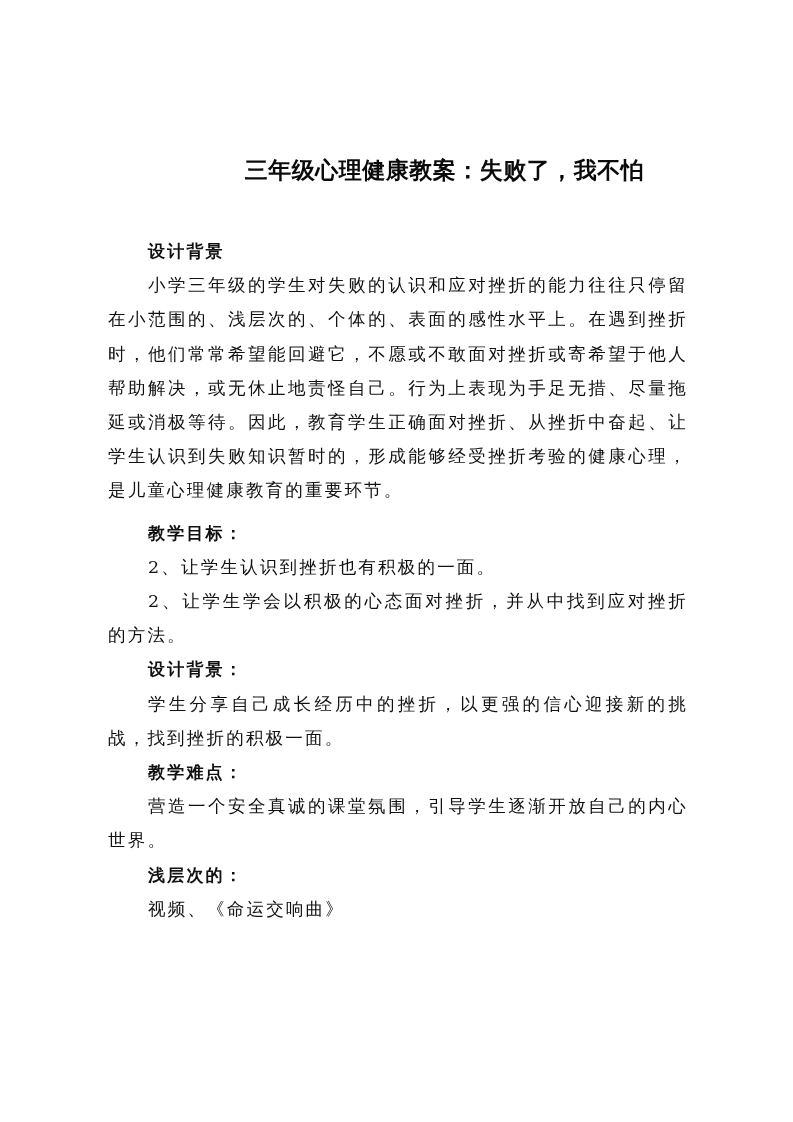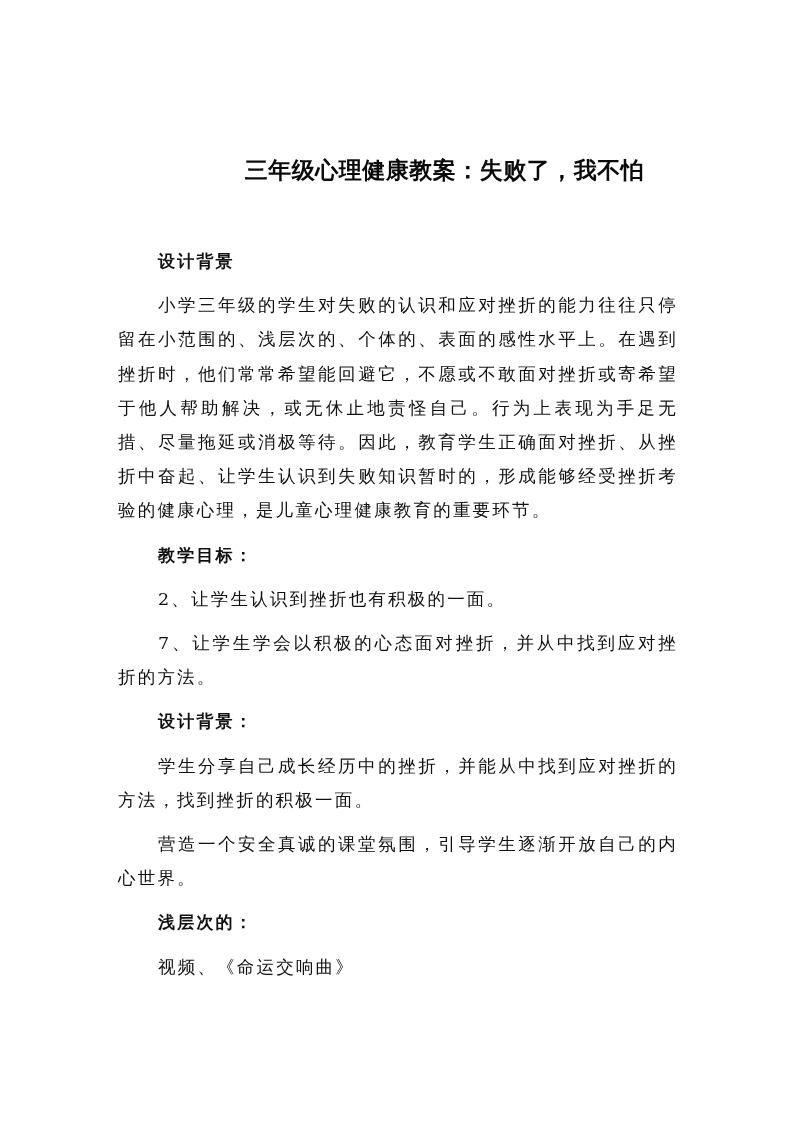--- a/index.html
+++ b/index.html
@@ -38,21 +38,21 @@
     }
     .content {
       position: absolute;
       left: 108px;
       top: 234px;
       width: 580px;
       font-size: 17.5px;
       line-height: 34.2px;
     }
     .content p {
-      margin: 10px;
+      margin: 0;
       padding: 0;
       text-align: justify;
       text-align-last: left;
       letter-spacing: 2.2px;
     }
     .indent {
       text-indent: 40px;
     }
     .heading {
       font-family: "DejaVu Sans", "Liberation Sans", sans-serif;
@@ -72,24 +72,25 @@
 
   <div class="title">三年级心理健康教案：失败了，我不怕</div>
 
   <div class="content">
 
     <p class="heading">设计背景</p>
     <p class="indent">小学三年级的学生对失败的认识和应对挫折的能力往往只停留在小范围的、浅层次的、个体的、表面的感性水平上。在遇到挫折时，他们常常希望能回避它，不愿或不敢面对挫折或寄希望于他人帮助解决，或无休止地责怪自己。行为上表现为手足无措、尽量拖延或消极等待。因此，教育学生正确面对挫折、从挫折中奋起、让学生认识到失败知识暂时的，形成能够经受挫折考验的健康心理，是儿童心理健康教育的重要环节。</p>
 
     <p class="heading gap-before">教学目标：</p>
     <p class="indent">2、让学生认识到挫折也有积极的一面。</p>
-    <p class="indent">7、让学生学会以积极的心态面对挫折，并从中找到应对挫折的方法。</p>
+    <p class="indent">2、让学生学会以积极的心态面对挫折，并从中找到应对挫折的方法。</p>
 
     <p class="heading">设计背景：</p>
-    <p class="indent">学生分享自己成长经历中的挫折，并能从中找到应对挫折的方法，找到挫折的积极一面。</p>
+    <p class="indent">学生分享自己成长经历中的挫折，以更强的信心迎接新的挑战，找到挫折的积极一面。</p>
 
+    <p class="heading">教学难点：</p>
     <p class="indent">营造一个安全真诚的课堂氛围，引导学生逐渐开放自己的内心世界。</p>
 
     <p class="heading">浅层次的：</p>
     <p class="indent">视频、《命运交响曲》</p>
 
   </div>
 </div>
 
 </body></html>

